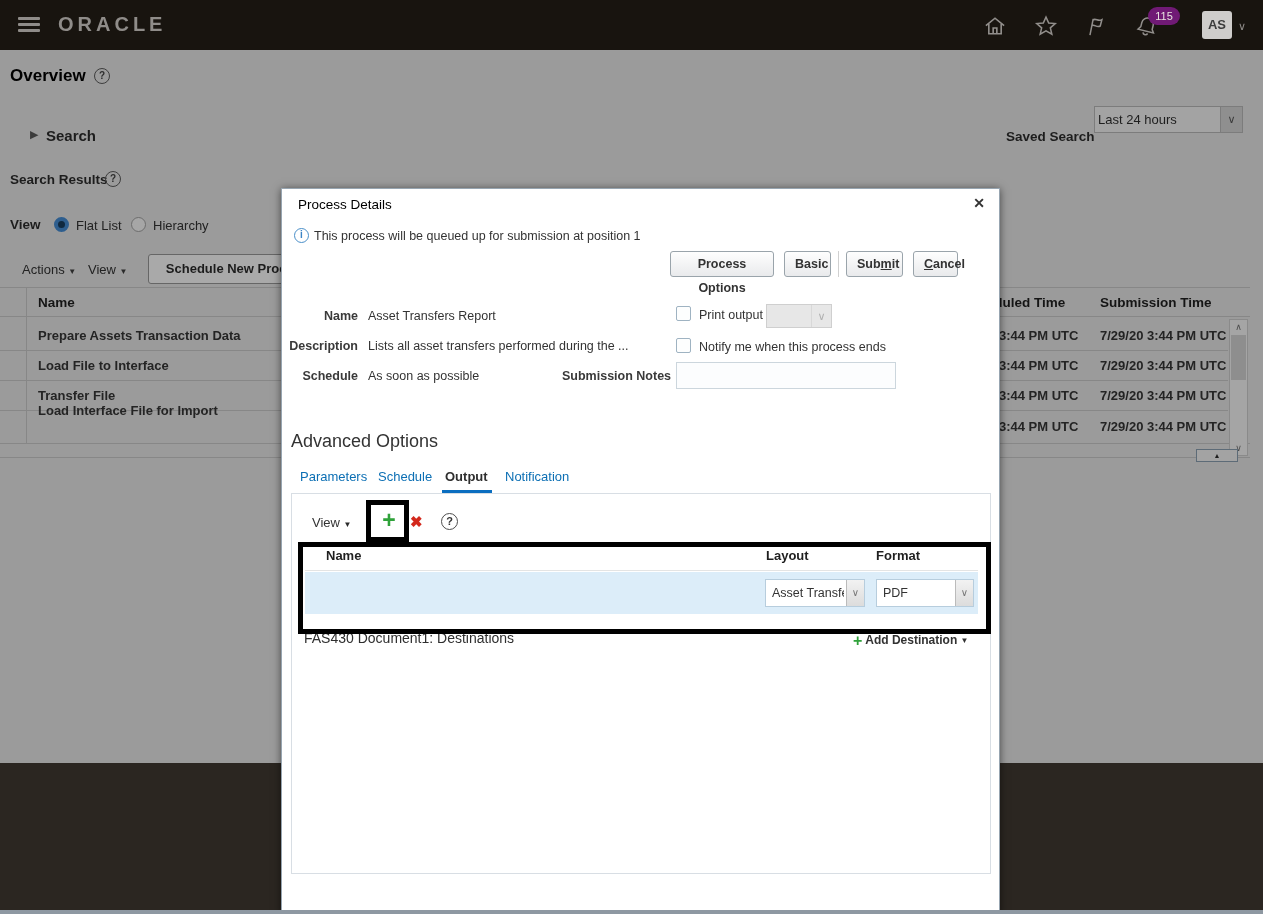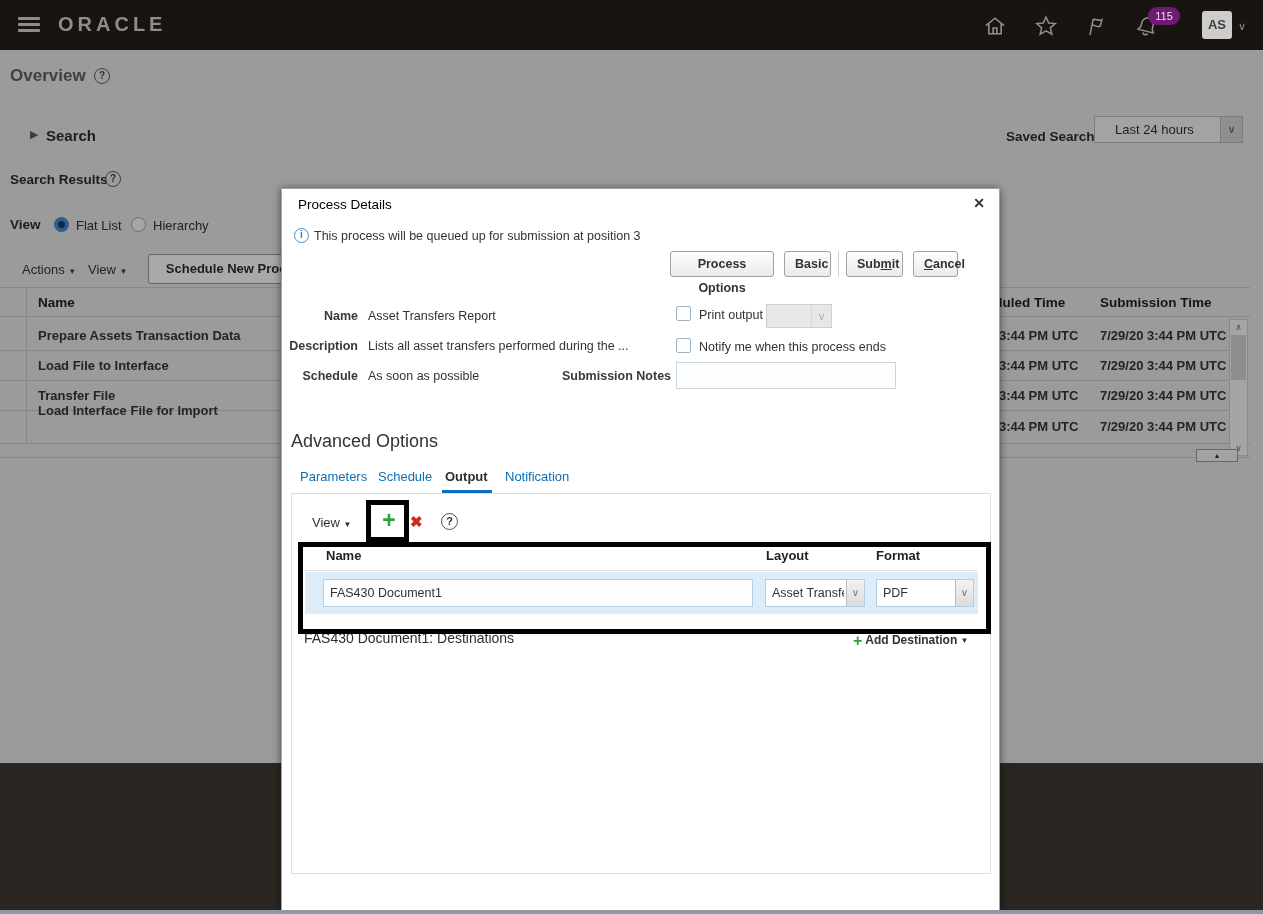--- a/index.html
+++ b/index.html
@@ -15,21 +15,21 @@
   .brand { position:absolute; left:58px; top:13px; font-size:20px; font-weight:bold; letter-spacing:4px; color:#8f8c89; }
   .tb-icon { position:absolute; top:13px; width:26px; height:26px; }
   .tb-icon svg { width:100%; height:100%; }
   .badge { position:absolute; left:1148px; top:7px; min-width:32px; height:18px; background:#701a75; color:#e8e4e0; font-size:11px; line-height:18px; text-align:center; border-radius:9px; padding:0 6px; z-index:6; }
   .avatar { position:absolute; left:1202px; top:11px; width:30px; height:28px; background:#cfcdcb; color:#3c3c3c; font-size:13px; font-weight:bold; text-align:center; line-height:28px; border-radius:3px; }
   .avatar-caret { position:absolute; left:1238px; top:20px; color:#8f8c89; font-size:11px; }
 
   
   .footer { position:absolute; top:763px; left:0; right:0; bottom:0; background:#2b2621; }
   .help-circle { display:inline-block; width:16px; height:16px; border:1.5px solid #3e3e3e; border-radius:50%; color:#2e2e2e; font-size:10px; font-weight:bold; text-align:center; line-height:13px; }
-  .h-title { font-size:17px; font-weight:bold; color:#404040; }
+  .h-title { font-size:17px; font-weight:bold; color:#000000; }
   .h-sub { font-size:15px; font-weight:bold; color:#1d1d1d; }
   .h-small { font-size:13.5px; font-weight:bold; color:#1d1d1d; }
   .sel-gray { background:#a3a3a3; border:1px solid #7c7c7c; font-size:13px; color:#1e1e1e; }
   .sel-gray .chev { position:absolute; right:0; top:0; bottom:0; width:22px; background:#8f8f8f; border-left:1px solid #7c7c7c; color:#3a3a3a; text-align:center; font-size:11px; line-height:25px; }
   .radio { width:15px; height:15px; border-radius:50%; }
   .radio.sel { border:4px solid #2e5e8e; background:#10293f; }
   .radio.unsel { border:1px solid #6d6d6d; background:#a6a6a6; }
   .menu-lbl { font-size:13px; color:#222; }
   .caret-dn { font-size:8px; color:#2a2a2a; }
   .gray-btn { background:#a9a9a9; border:1px solid #666; border-radius:3px; font-size:13px; font-weight:bold; color:#1c1c1c; text-align:center; }
@@ -116,21 +116,21 @@
     <div class="avatar-caret">∨</div>
   </header>
 
   <div class="abs h-title" style="left:10px; top:66px;">Overview</div>
   <span class="help-circle abs" style="left:94px; top:68px;">?</span>
 
   <span class="abs" style="left:30px; top:128px; font-size:11px; color:#3c3c3c;">▶</span>
   <div class="abs h-sub" style="left:46px; top:127px;">Search</div>
 
   <div class="abs h-small" style="left:1006px; top:129px;">Saved Search</div>
-  <div class="abs sel-gray" style="left:1094px; top:116px; width:149px; height:27px; line-height:25px; padding-left:20px;">
+  <div class="abs sel-gray" style="left:1094px; top:106px; width:149px; height:27px; line-height:25px; padding-left:3px;">
     <span>Last 24 hours</span>
     <span class="chev">∨</span>
   </div>
 
   <div class="abs h-small" style="left:10px; top:172px;">Search Results</div>
   <span class="help-circle abs" style="left:105px; top:171px;">?</span>
 
   <div class="abs h-small" style="left:10px; top:217px;">View</div>
   <span class="radio sel abs" style="left:54px; top:217px;"></span>
   <div class="abs menu-lbl" style="left:76px; top:218px;">Flat List</div>
@@ -177,21 +177,21 @@
 
   <div class="abs" style="left:1196px; top:449px; width:42px; height:13px; background:#a3a3a3; border:1px solid #5d6b77; text-align:center; font-size:7px; line-height:11px; color:#1e1e1e;">▲</div>
 
   <div class="footer"></div>
 
   <div class="modal">
     <div class="m-title">Process Details</div>
     <div class="m-close">✕</div>
 
     <span class="info-icn">i</span>
-    <div class="m-info">This process will be queued up for submission at position 3</div>
+    <div class="m-info">This process will be queued up for submission at position 1</div>
 
     <button class="m-btn" style="left:388px; width:104px;">Process Options</button>
     <button class="m-btn" style="left:502px; width:47px;">Basic</button>
     <div class="m-sep"></div>
     <button class="m-btn" style="left:564px; width:57px;"><span>Sub</span><u>m</u><span>it</span></button>
     <button class="m-btn" style="left:631px; width:45px;"><u>C</u><span>ancel</span></button>
 
     <div class="f-label" style="left:0; top:120px; width:76px;">Name</div>
     <div class="f-value" style="left:86px; top:120px;">Asset Transfers Report</div>
     <div class="f-label" style="left:0; top:150px; width:76px;">Description</div>
@@ -224,21 +224,20 @@
       <div class="icn-del">✖</div>
       <div class="icn-help">?</div>
     </div>
 
     <div class="ot-hdr" style="left:44px; top:359px;">Name</div>
     <div class="ot-hdr" style="left:484px; top:359px;">Layout</div>
     <div class="ot-hdr" style="left:594px; top:359px;">Format</div>
     <div class="abs" style="left:23px; top:381px; width:673px; height:1px; background:#e4e4e4;"></div>
 
     <div class="ot-row"></div>
-    <input class="txt-input" style="left: 41px; top: 390px; width: 430px; height: 28px; border-color: rgb(183, 205, 221);" value="FAS430 Document1">
     <div class="ot-field" style="left:483px; top:390px; width:100px;">
       <span class="val">Asset Transfe</span>
       <span class="chev">∨</span>
     </div>
     <div class="ot-field" style="left:594px; top:390px; width:98px;">
       <span class="val">PDF</span>
       <span class="chev">∨</span>
     </div>
 
     <div class="dest-title">FAS430 Document1: Destinations</div>

